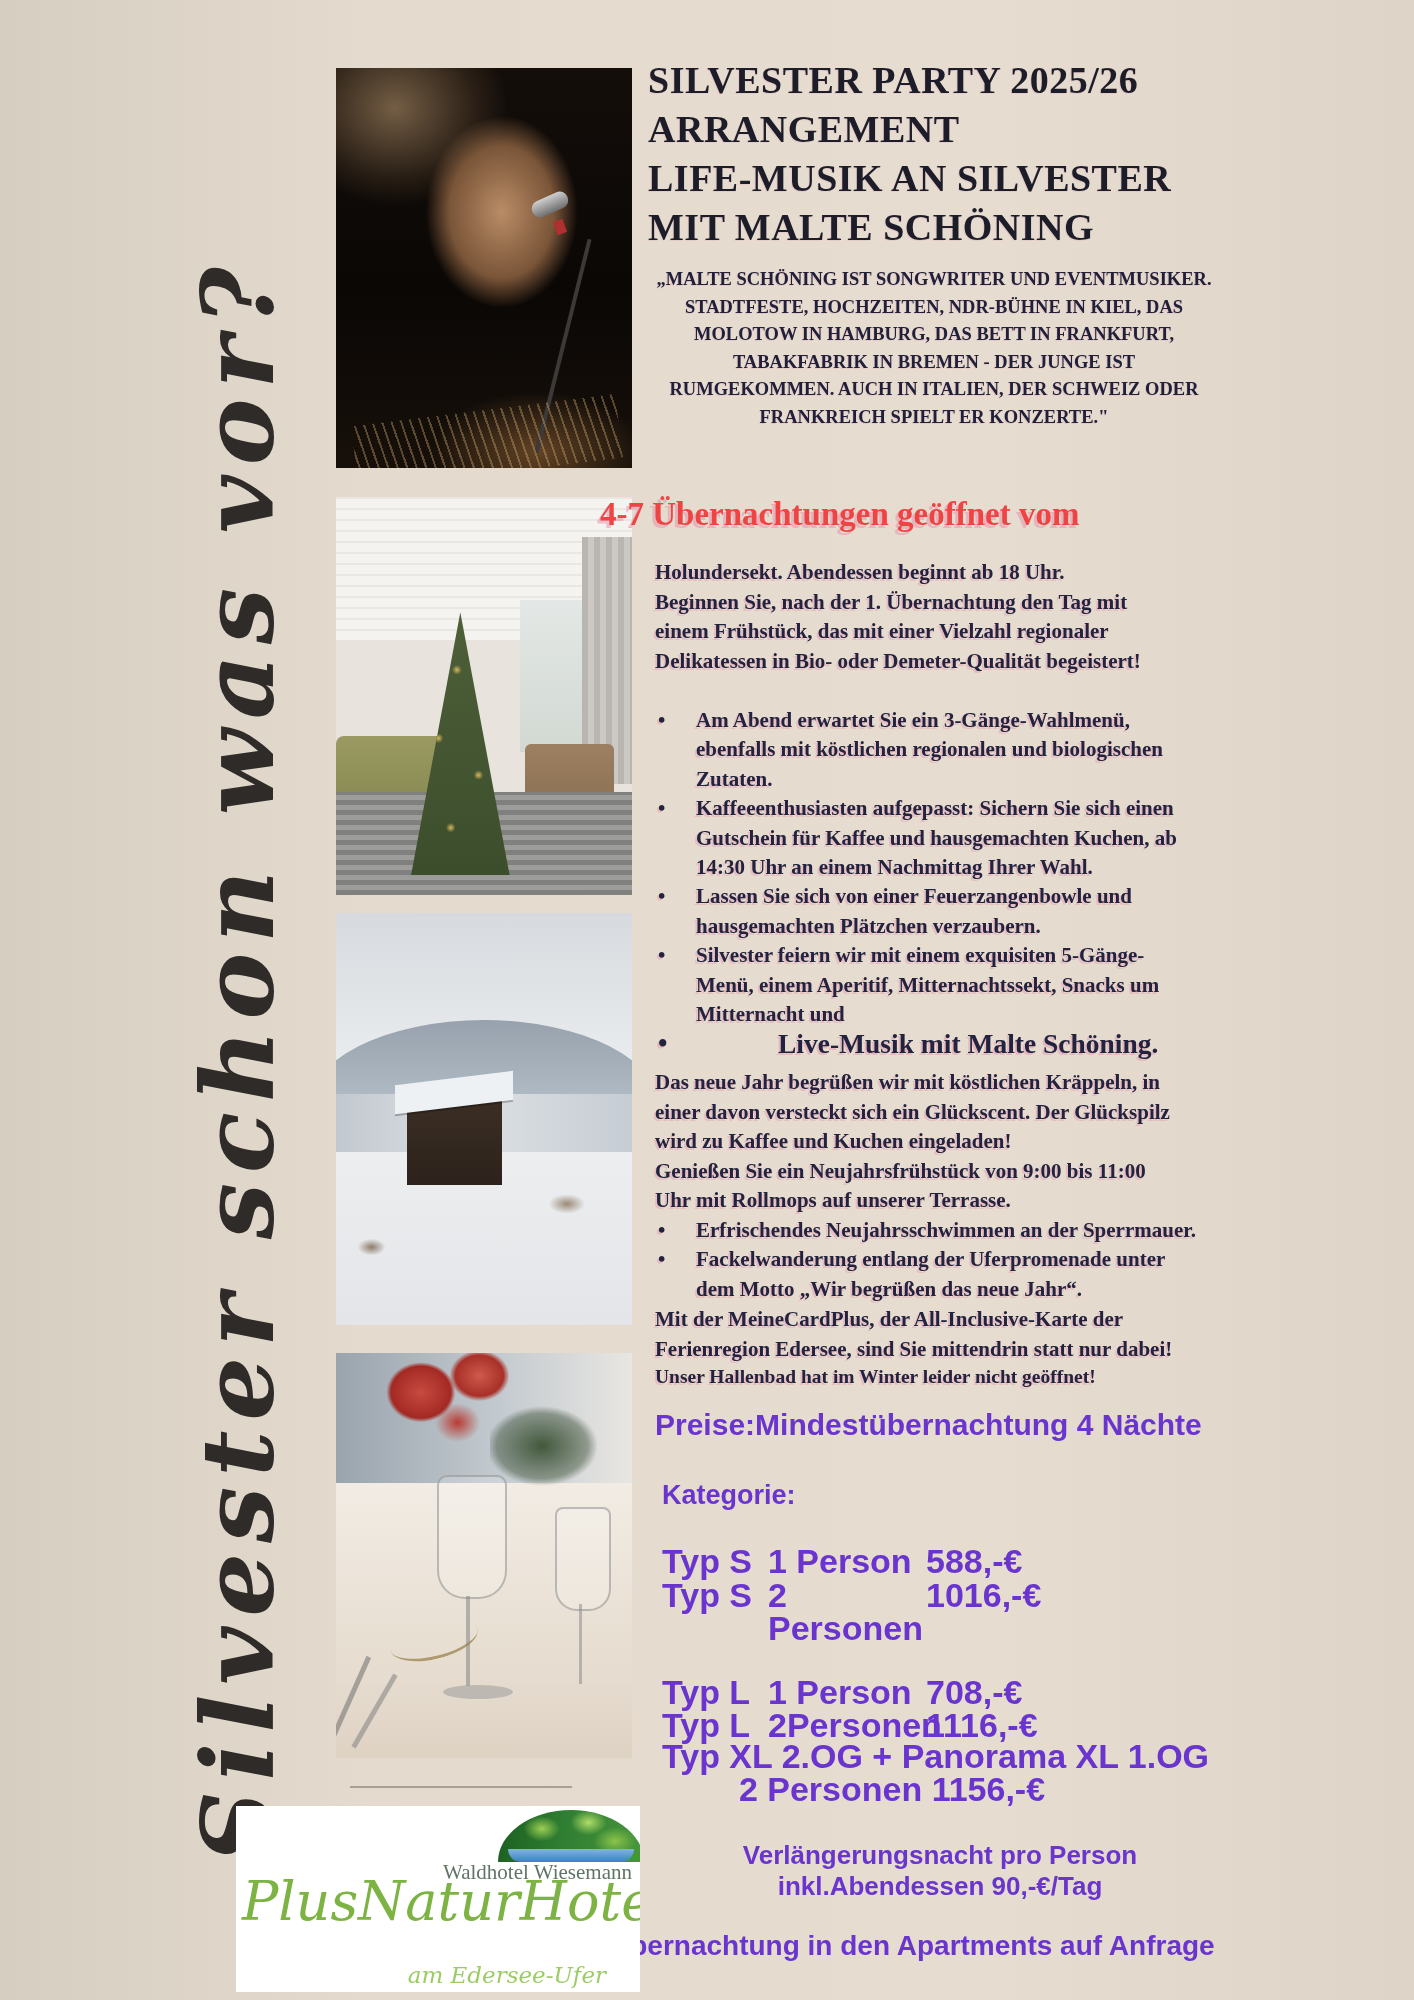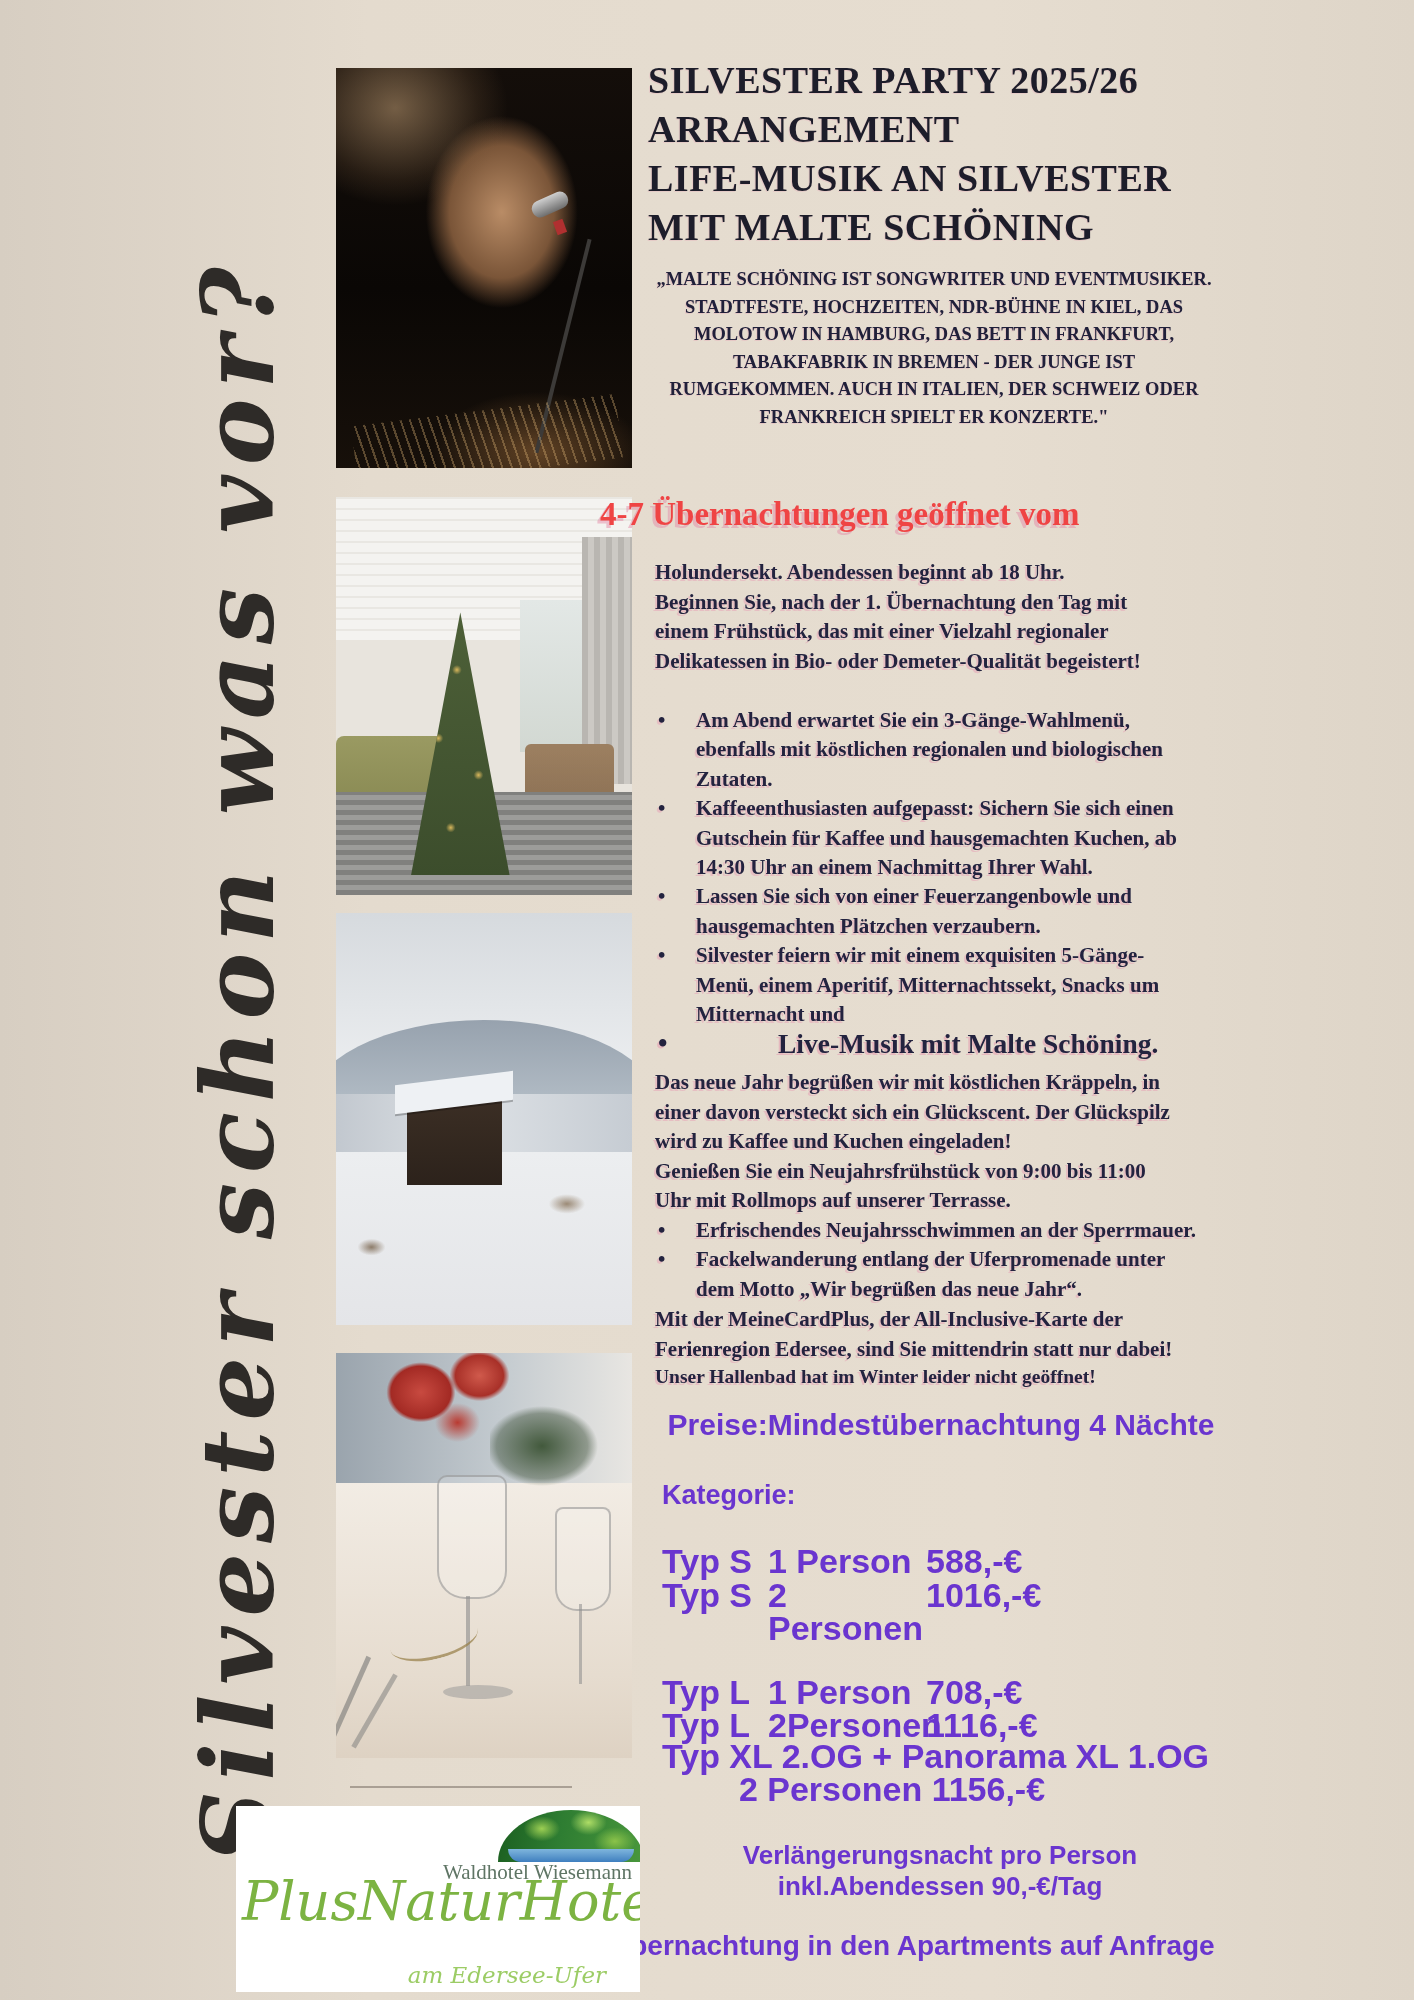--- a/index.html
+++ b/index.html
@@ -110,21 +110,21 @@
       text-shadow:-2px 2px 0 rgba(228,140,168,.45);}
   .live-marker{width:120px;font-size:27px;}
   .live-text{font-size:27.5px;}
   .para2-block{left:655px;top:1068px;}
   .bullets-b{left:658px;top:1216px;}
   .para3-block{left:655px;top:1305px;}
   .para4-block{left:655px;top:1362px;font-size:19.5px;}
 
   
   .purple{color:#6a35cf;font-family:"Liberation Sans",sans-serif;font-weight:bold;}
-  .prices-heading{left:655px;top:1408px;width:572px;text-align:center;font-size:30px;}
+  .prices-heading{left:655px;top:1408px;width:572px;font-size:30px;}
   .kategorie{left:662px;top:1480px;font-size:27px;}
   .price-rows{left:662px;top:1545px;width:312px;}
   .price-row{display:flex;font-size:34px;line-height:33.5px;}
   .price-row:nth-of-type(3){margin-top:30px;}
   .pr-typ{width:106px;flex:none;}
   .pr-pers{width:158px;flex:none;}
   .pr-price{flex:1;text-align:right;white-space:nowrap;}
   .xl-block{left:662px;top:1740px;font-size:34px;line-height:33px;white-space:nowrap;}
   .xl-l2{width:460px;text-align:center;}
   .ext-block{left:740px;top:1840px;width:400px;text-align:center;font-size:26px;line-height:31px;}

